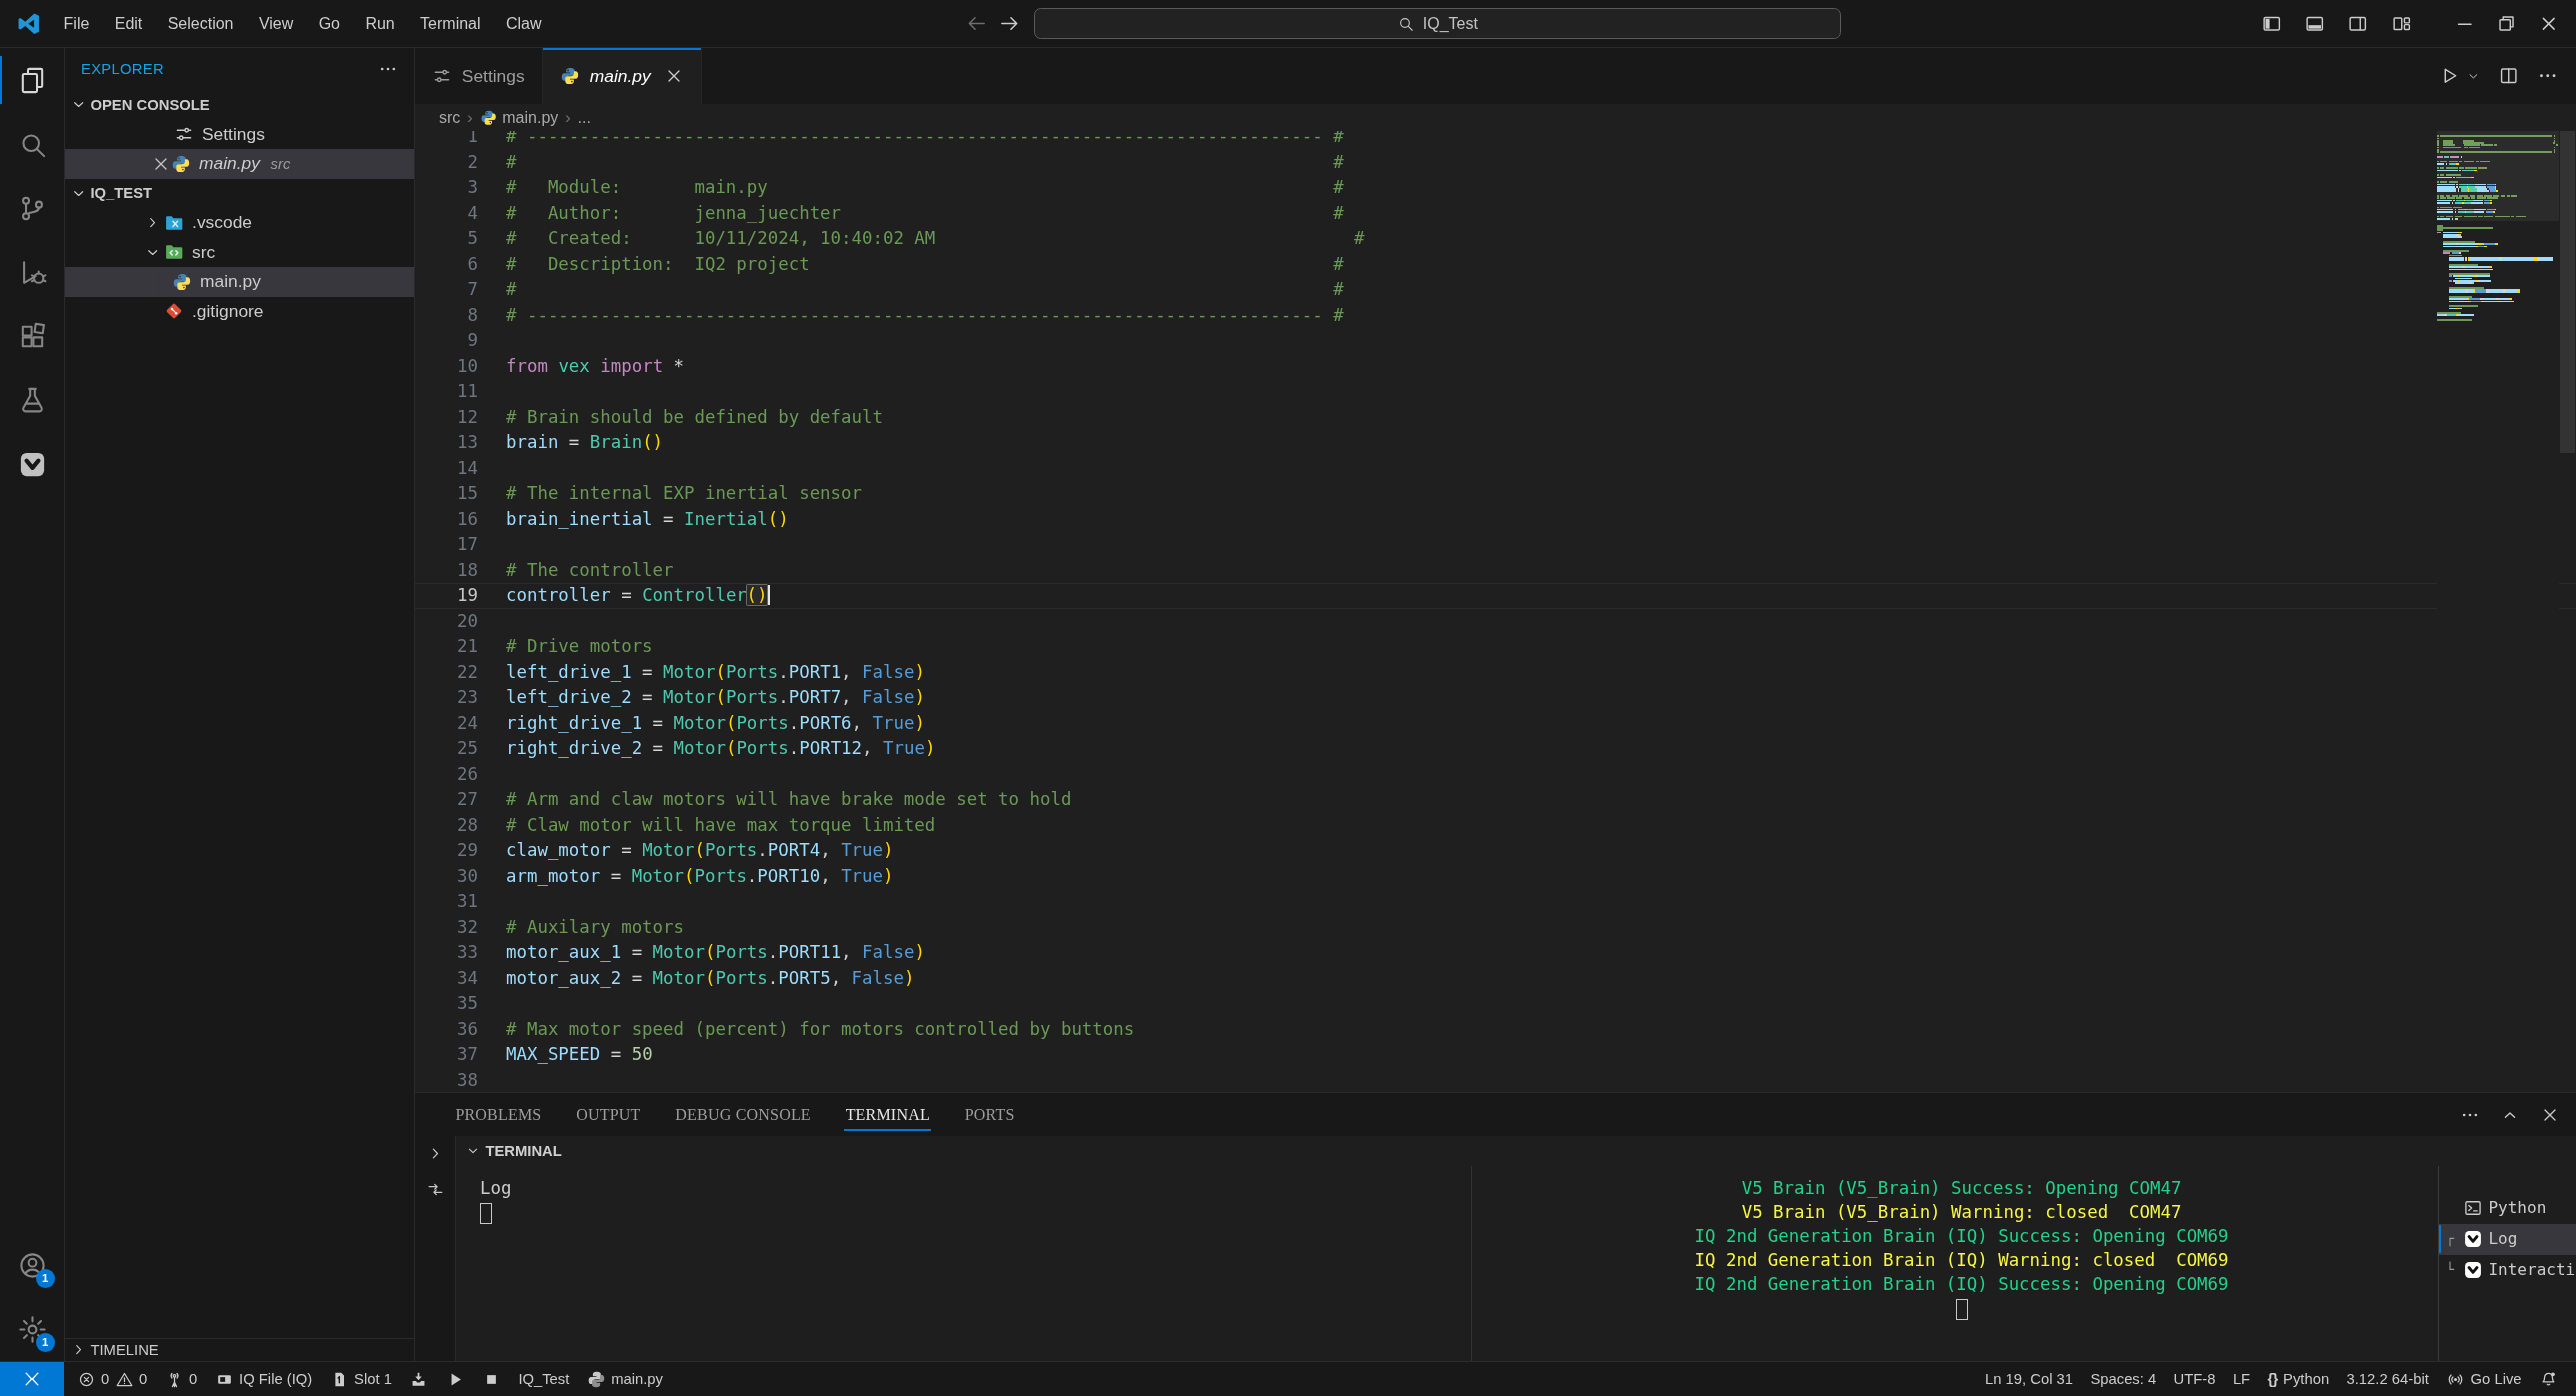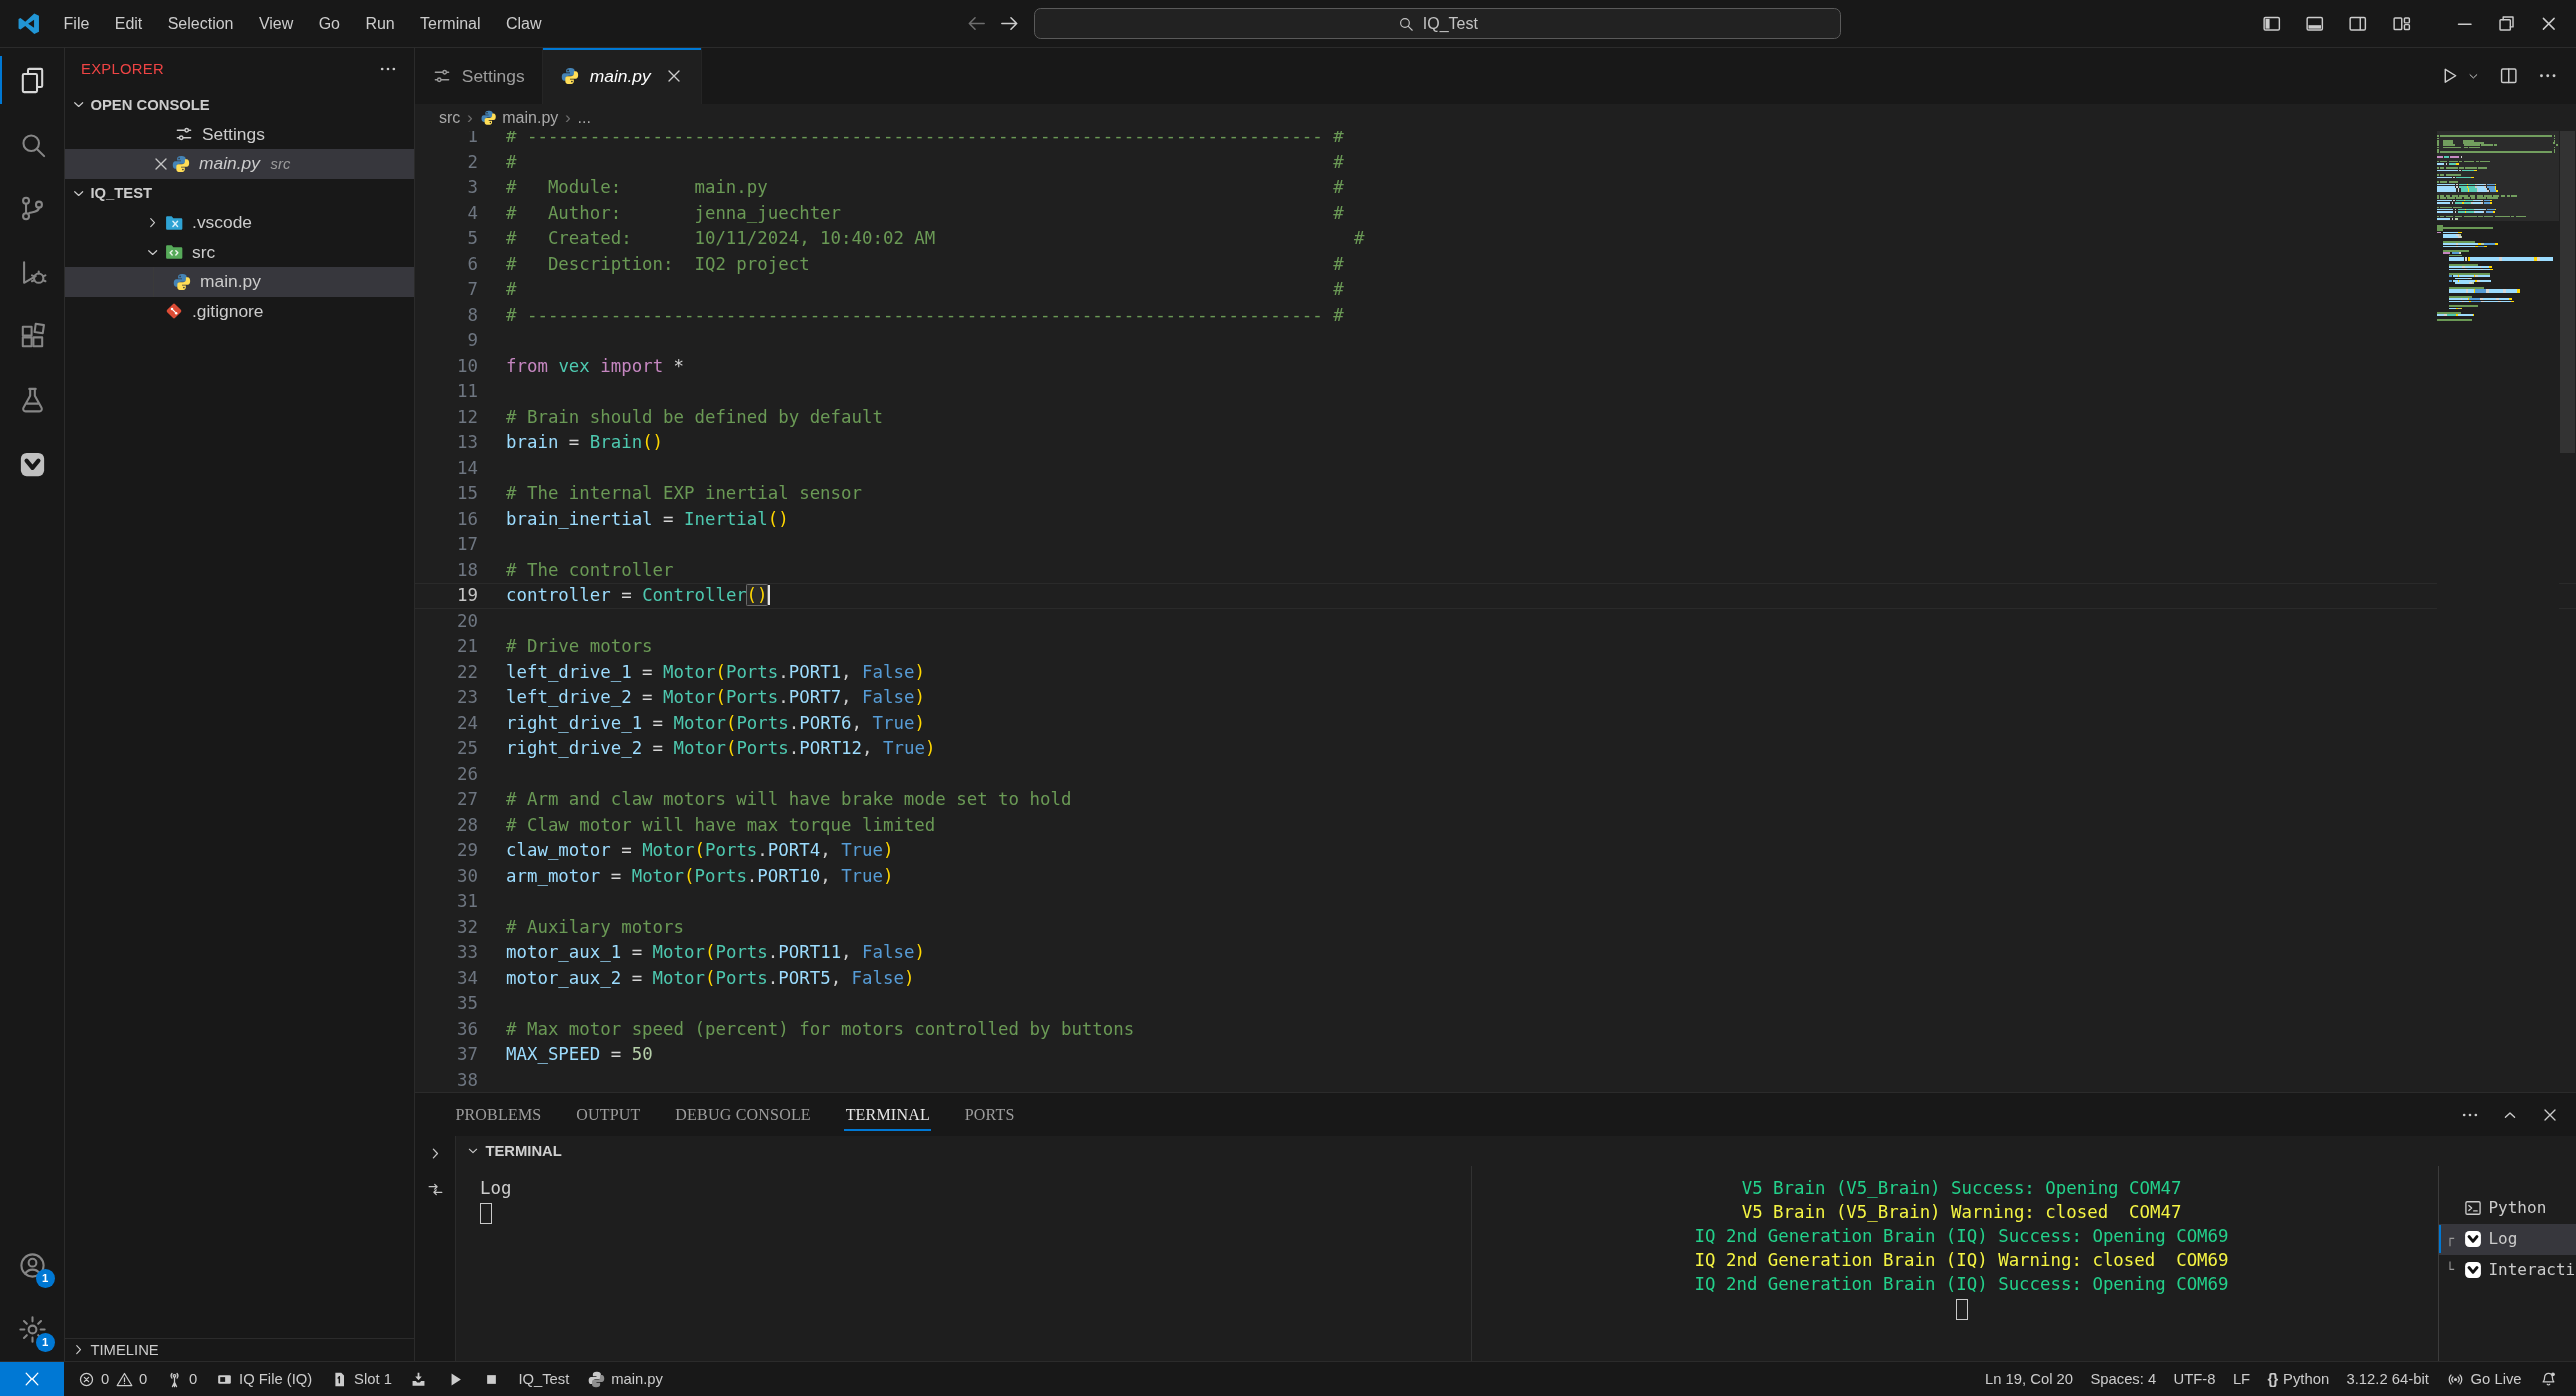--- a/index.html
+++ b/index.html
@@ -28,21 +28,21 @@
   .activitybar{width:64px;background:#181818;border-right:0.7px solid #2b2b2b;display:flex;flex-direction:column;flex:none;}
   .ab-item{height:64px;display:flex;align-items:center;justify-content:center;position:relative;color:#868686;}
   .ab-item.active{color:#d7d7d7;}
   .ab-item.active::before{content:"";position:absolute;left:0;top:8px;bottom:8px;width:2px;background:#0078d4;}
   .ab-item .ic{width:31px;height:31px;}
   .ab-spacer{flex:1;}
   .badge{position:absolute;right:9.4px;bottom:9.4px;min-width:19px;height:19px;border-radius:9.4px;background:#0078d4;color:#fff;font-size:11.4px;font-weight:bold;display:flex;align-items:center;justify-content:center;}
 
   
   .sidebar{width:349px;background:#181818;border-right:0.7px solid #2b2b2b;display:flex;flex-direction:column;flex:none;position:relative;}
-  .sb-title{height:42px;display:flex;align-items:center;padding:0 16px;font-size:14.8px;color:#ef4444;letter-spacing:0.3px;}
+  .sb-title{height:42px;display:flex;align-items:center;padding:0 16px;font-size:14.8px;color:#0ea5e9;letter-spacing:0.3px;}
   .sb-title .more{margin-left:auto;color:#cccccc;width:20px;height:20px;}
   .section-hdr{height:29.5px;display:flex;align-items:center;font-size:14.8px;font-weight:bold;color:#cccccc;padding-left:5.4px;gap:2.7px;}
   .section-hdr .ic{width:17.4px;height:17.4px;flex:none;color:#cccccc;}
   .row{height:29.5px;display:flex;align-items:center;font-size:17.4px;color:#cccccc;position:relative;}
   .row.sel{background:#37373d;}
   .row .ic{width:20px;height:20px;flex:none;}
   .row .fname{margin-left:8px;white-space:nowrap;}
   .row .desc{margin-left:10.7px;font-size:14.8px;color:#9d9d9d;}
   .oe-row{padding-left:86px;}
   .oe-close{width:23px;height:23px;color:#c5c5c5;flex:none;}
@@ -1315,21 +1315,21 @@
             <svg viewBox="0 0 24 24" fill="none" stroke="currentColor" stroke-width="1.6" stroke-linecap="round" stroke-linejoin="round">
               <path fill="#c8c8c8" stroke="none" d="M11.9 2.3c-2.8 0-4.5 1.2-4.5 3.2v2.3h4.6v.9H5.2c-2 0-3.1 1.7-3.1 4.5s1.1 4.6 3.1 4.6h2V15c0-2 1.6-3.4 3.5-3.4h4.2c1.6 0 2.6-1.2 2.6-2.7V5.5c0-1.9-1.7-3.2-4.6-3.2z"></path>
               <path fill="#8f8f8f" stroke="none" d="M12.1 21.7c2.8 0 4.5-1.2 4.5-3.2v-2.3H12v-.9h6.7c2 0 3.1-1.7 3.1-4.5S20.7 6.2 18.7 6.2h-2V9c0 2-1.6 3.4-3.5 3.4H9c-1.6 0-2.6 1.2-2.6 2.7v3.4c0 1.9 1.7 3.2 4.6 3.2z"></path>
             </svg>
           </span>
           <span>main.py</span>
         </div>
       </div>
     <div class="sb-right" id="sb-right">
         <div class="sb-item">
-          <span>Ln 19, Col 20</span>
+          <span>Ln 19, Col 31</span>
         </div>
         <div class="sb-item">
           <span>Spaces: 4</span>
         </div>
         <div class="sb-item">
           <span>UTF-8</span>
         </div>
         <div class="sb-item">
           <span>LF</span>
         </div>

